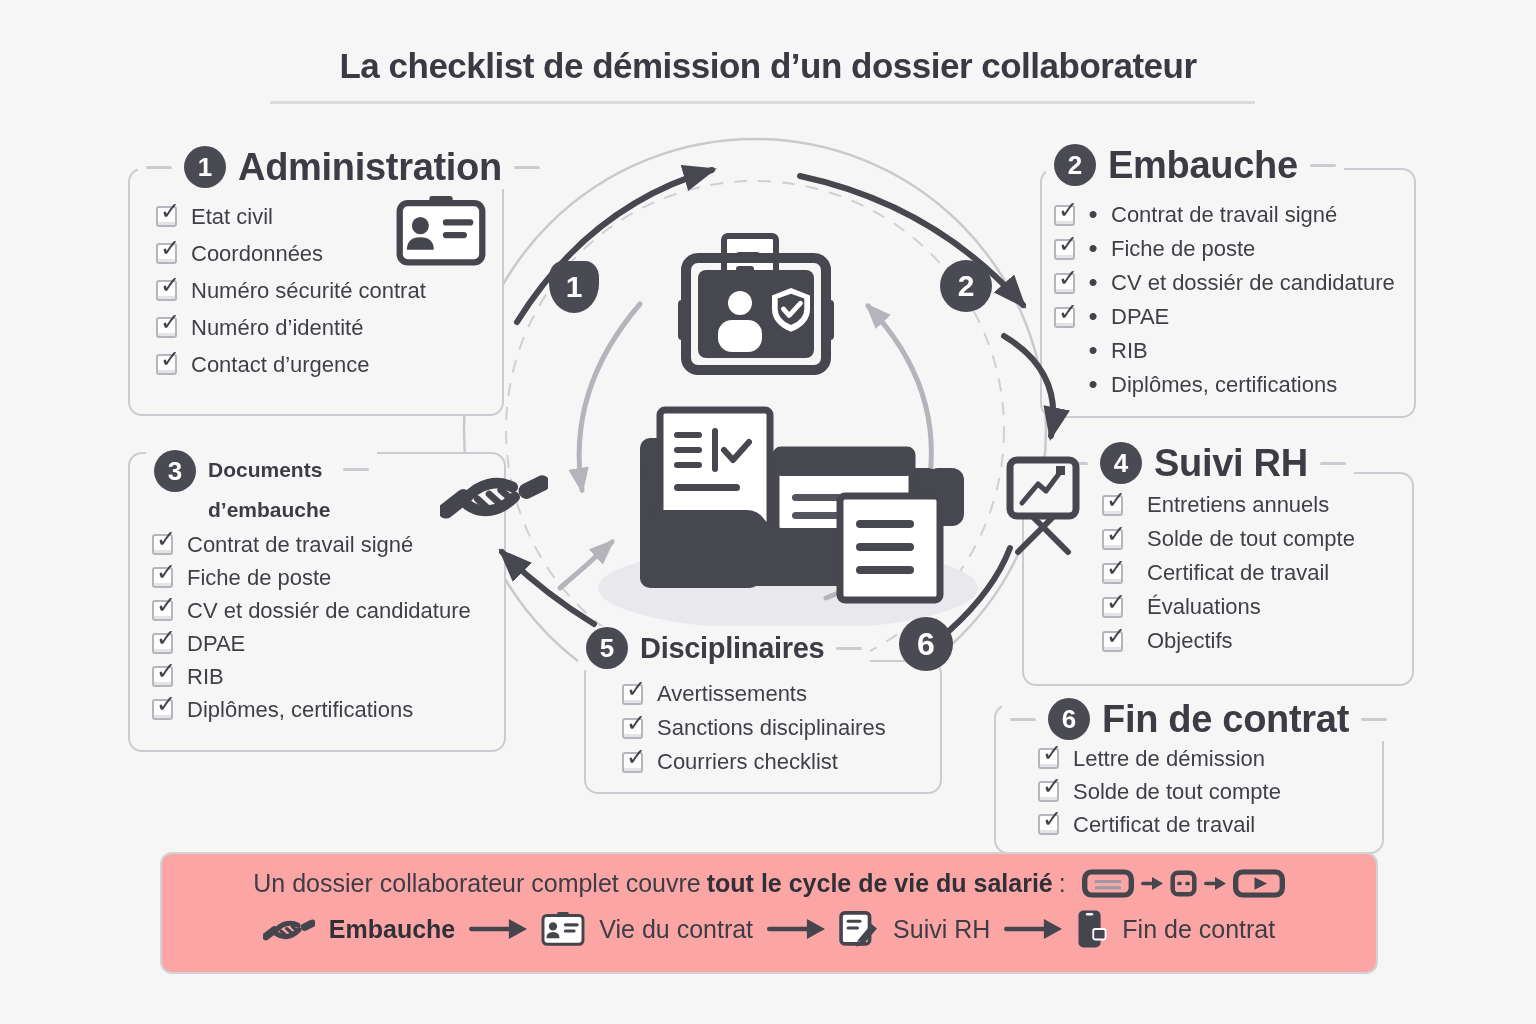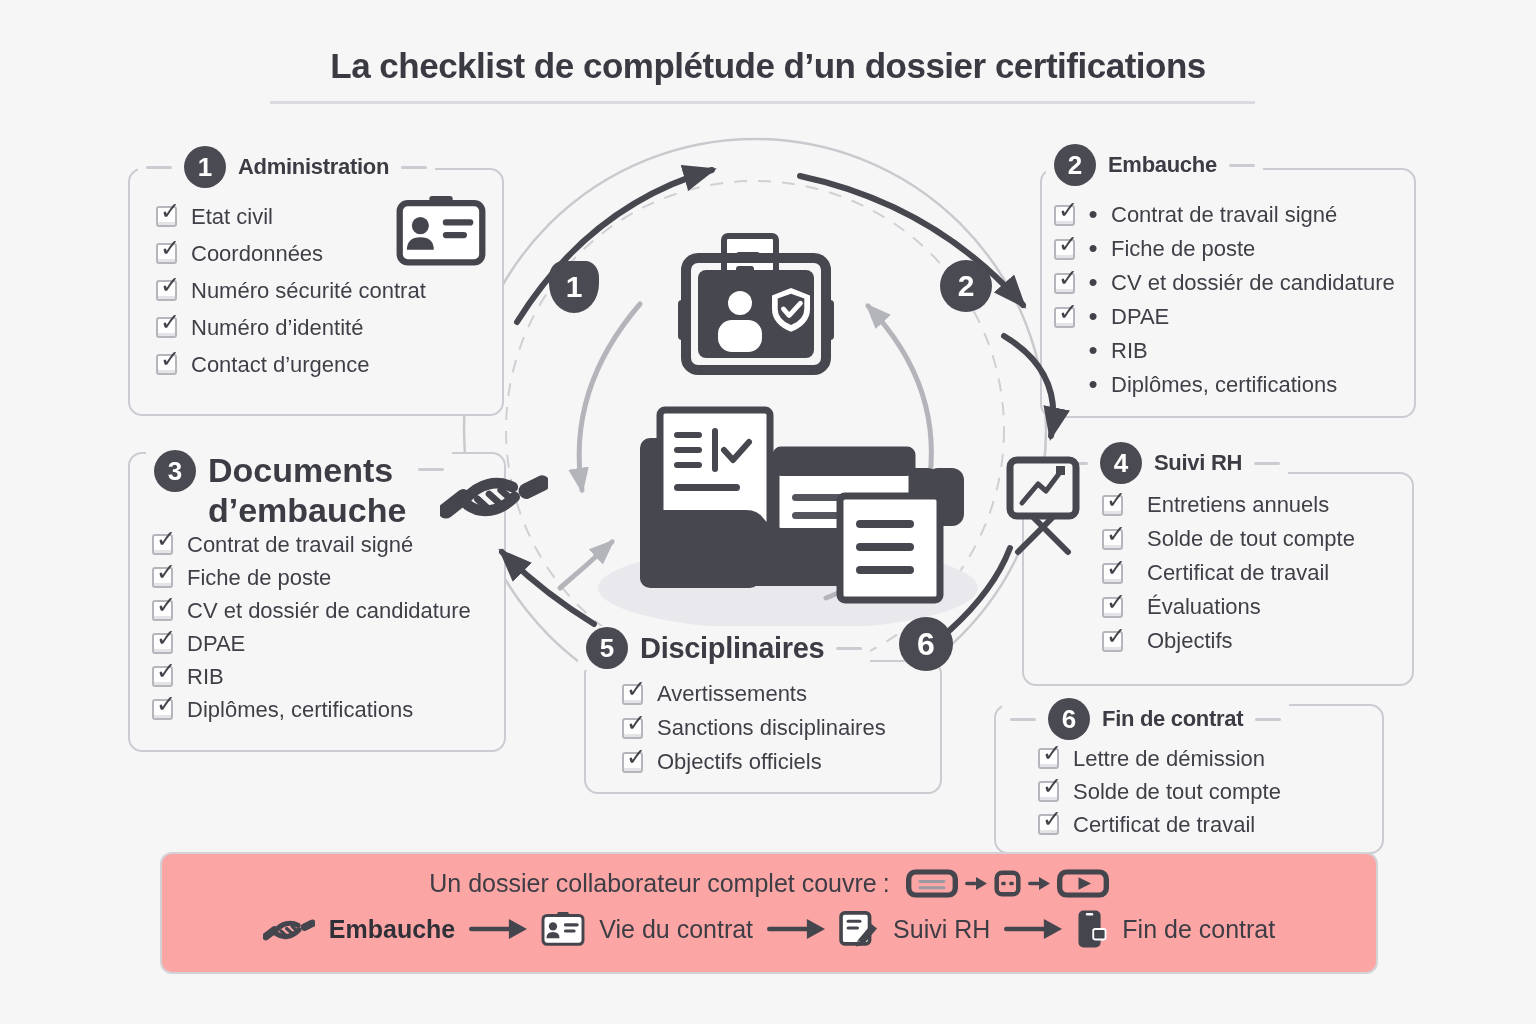--- a/index.html
+++ b/index.html
@@ -17,21 +17,21 @@
   }
   .title-rule{position:absolute;top:101px;left:270px;width:985px;height:3px;background:#dbdade;z-index:2;}
 
   
   svg.bg{position:absolute;inset:0;z-index:0;pointer-events:none;}
   svg.fg{position:absolute;inset:0;z-index:4;pointer-events:none;}
 
   
   .sec{position:absolute;border:2px solid #cbcbd1;border-radius:14px;background:#f7f6f7;z-index:2;}
   .hdr{position:absolute;display:flex;align-items:center;gap:12px;background:#f7f6f7;padding:0 8px;height:44px;}
-  .hdr .t{font-weight:700;font-size:22px;color:#3c3c44;letter-spacing:-0.3px;white-space:nowrap;}
+  .hdr .t{font-weight:700;font-size:38px;color:#3c3c44;letter-spacing:-0.3px;white-space:nowrap;}
   .dash{width:26px;height:3px;background:#cbcbd1;border-radius:2px;flex:0 0 auto;}
   .nbadge{
     width:42px;height:42px;border-radius:50%;background:#4a4a52;color:#fff;
     display:flex;align-items:center;justify-content:center;
     font-weight:700;font-size:26px;flex:0 0 auto;
   }
   .items{list-style:none;margin:0;padding:0;}
   .it{display:flex;align-items:center;gap:14px;font-size:22px;color:#3f3f47;white-space:nowrap;}
   .chk{
     width:17px;height:17px;border:2px solid #b5b5bc;border-radius:3px;background:#fefefe;
@@ -51,21 +51,21 @@
   .s1 .items{margin:28px 0 0 26px;}
   .s1 .it{height:37px;}
 
   .s2{left:1040px;top:168px;width:372px;height:246px;}
   .s2 .hdr{top:-27px;left:4px;}
   .s2 .items{margin:28px 0 0 12px;}
   .s2 .it{height:34px;gap:12px;}
 
   .s3{left:128px;top:452px;width:374px;height:296px;}
   .s3 .hdr{top:-4px;left:16px;align-items:flex-start;height:auto;}
-  .s3 .t2{font-weight:700;font-size:34px;color:#3c3c44;line-height:40px;}
+  .s3 .t2{font-weight:700;font-size:21px;color:#3c3c44;line-height:40px;}
   .s3 .dash{margin-top:18px;}
   .s3 .items{margin:74px 0 0 22px;}
   .s3 .it{height:33px;}
 
   .s4{left:1022px;top:472px;width:388px;height:210px;}
   .s4 .hdr{top:-33px;left:30px;}
   .s4 .items{margin:14px 0 0 78px;}
   .s4 .it{height:34px;gap:24px;}
 
   .s5{left:584px;top:660px;width:354px;height:130px;}
@@ -99,21 +99,21 @@
   .fline2{display:flex;align-items:center;justify-content:center;gap:14px;margin-top:11px;font-size:25px;color:#3d3d45;}
   .step-label{white-space:nowrap;}
   .step-bold{font-weight:700;color:#303038;}
   .icn{flex:0 0 auto;display:block;}
 </style>
 </head>
 <body>
 
 <div class="canvas">
 
-  <h1 class="page-title">La checklist de complétude d’un dossier certifications</h1>
+  <h1 class="page-title">La checklist de démission d’un dossier collaborateur</h1>
   <div class="title-rule"></div>
 
   <svg class="bg" viewBox="0 0 1536 1024">
     <defs>
       <marker id="mgray" viewBox="0 0 20 16" refX="17" refY="8" markerWidth="26" markerHeight="21" orient="auto" markerUnits="userSpaceOnUse">
         <path d="M0 0 L20 8 L0 16 Z" fill="#b4b4bb"></path>
       </marker>
     </defs>
     <circle cx="755" cy="430" r="291" fill="none" stroke="#c9c9ce" stroke-width="2.5"></circle>
     <circle cx="755" cy="430" r="249" fill="none" stroke="#cfcfd4" stroke-width="2" stroke-dasharray="13 11"></circle>
@@ -275,21 +275,21 @@
       <li class="it">
           <span class="chk"></span>
           <span>Avertissements</span>
         </li>
       <li class="it">
           <span class="chk"></span>
           <span>Sanctions disciplinaires</span>
         </li>
       <li class="it">
           <span class="chk"></span>
-          <span>Objectifs officiels</span>
+          <span>Courriers checklist</span>
         </li>
     </ul>
   </section>
 
   <section class="sec s6">
     <div class="hdr">
       <span class="dash"></span>
       <span class="nbadge">6</span>
       <span class="t">Fin de contrat</span>
       <span class="dash"></span>
@@ -432,20 +432,21 @@
         <rect x="856" y="520" width="58" height="8" rx="4" fill="#474750"></rect>
         <rect x="856" y="543" width="58" height="8" rx="4" fill="#474750"></rect>
         <rect x="856" y="566" width="58" height="8" rx="4" fill="#474750"></rect>
       </g>
     </g>
   </svg>
 
   <div class="footer">
     <div class="fline1">
       <span>Un dossier collaborateur complet couvre</span>
+      <b>tout le cycle de vie du salarié</b>
       <span>:</span>
       <span class="mini-icons">
         <svg class="icn" width="52" height="29" viewBox="0 0 58 32">
             <use href="#sym-minicard"></use>
           </svg>
         <svg class="icn" width="22" height="15" viewBox="0 0 24 16">
             <use href="#sym-arrow-mini"></use>
           </svg>
         <svg class="icn" width="27" height="27" viewBox="0 0 30 30">
             <use href="#sym-minibox"></use>

